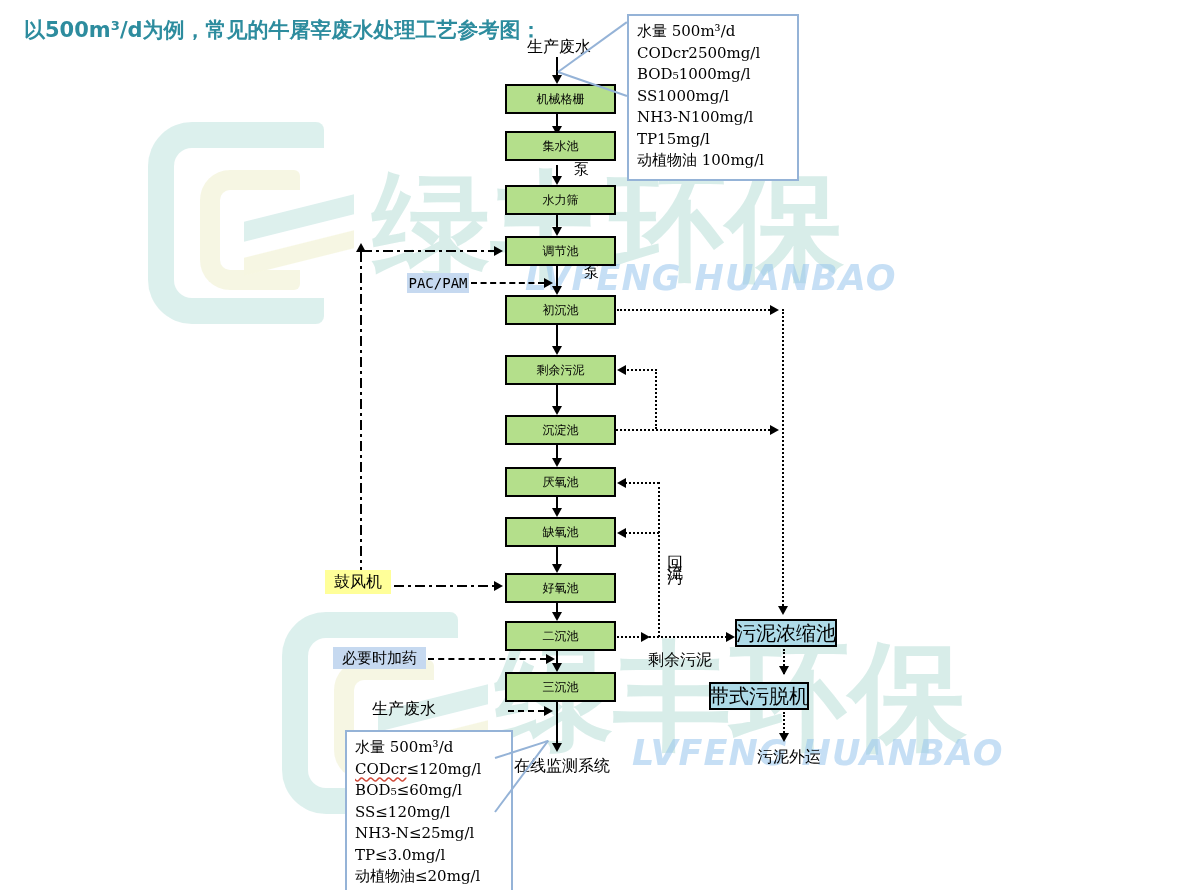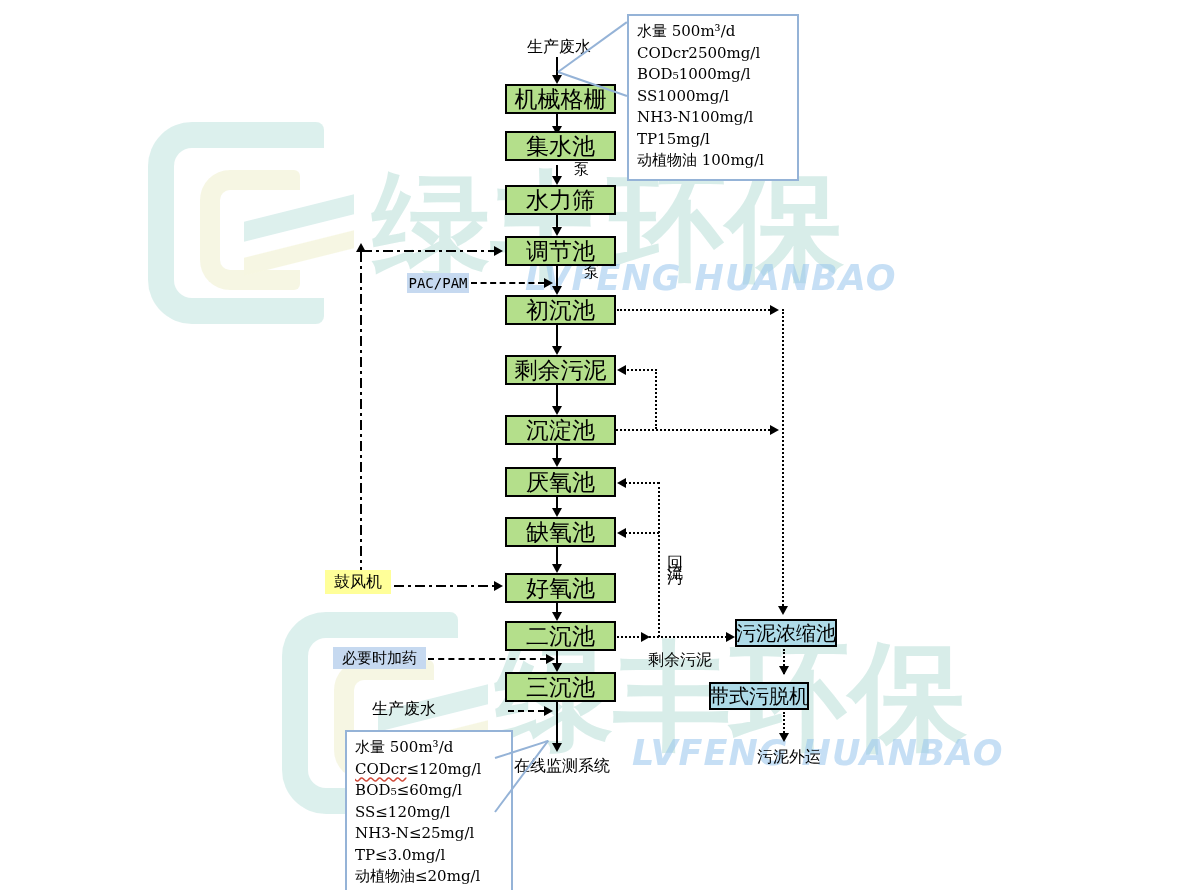--- a/index.html
+++ b/index.html
@@ -23,21 +23,21 @@
   .wm-logo .s2{position:absolute;left:96px;top:122px;width:110px;height:18px;
                background:rgba(243,243,216,0.95);transform:skewY(-14deg);}
 
   
   .title{position:absolute;left:24px;top:16px;font-size:21px;font-weight:bold;
          color:#2d8c9e;z-index:5;}
 
   
   .pbox{position:absolute;left:505px;width:107px;height:26px;background:#b4df8b;
         border:2px solid #000;display:flex;align-items:center;justify-content:center;
-        font-size:23px;z-index:4;white-space:nowrap;font-family:Liberation Serif, serif;}
+        font-size:12px;z-index:4;white-space:nowrap;font-family:Liberation Serif, serif;}
   .sbox{position:absolute;background:#aedbe8;border:2px solid #000;display:flex;
         align-items:center;justify-content:center;font-size:20px;z-index:4;white-space:nowrap;}
   .rbox{position:absolute;background:#c6d9f0;display:flex;align-items:center;
         justify-content:center;font-size:15px;z-index:4;white-space:nowrap;}
   .ybox{position:absolute;background:#ffff99;display:flex;align-items:center;
         justify-content:center;font-size:16px;z-index:4;white-space:nowrap;}
   .lbl{position:absolute;font-size:16px;z-index:4;white-space:nowrap;}
 
   
   .sv{position:absolute;width:0;border-left:2px solid #000;z-index:2;}
@@ -82,20 +82,21 @@
 
   <div class="wm-logo" style="left:282px;top:612px;width:200px;height:180px;">
     <div class="c1"></div>
     <div class="c2"></div>
     <div class="s1"></div>
     <div class="s2"></div>
   </div>
   <div class="wm-cn" style="left:495px;top:618px;">绿丰环保</div>
   <div class="wm-en" style="left:632px;top:733px;">LVFENG HUANBAO</div>
 
+  <div class="title">以500m³/d为例，常见的牛屠宰废水处理工艺参考图：</div>
 
   <div class="lbl" style="left:527px;top:37px;">生产废水</div>
   <div class="sv" style="left:556px;top:57px;height:18px;"></div>
   <div class="ar d" style="left:552px;top:75px;"></div>
 
   <div class="pbox" style="top:84px;">机械格栅</div>
   <div class="pbox" style="top:131px;">集水池</div>
   <div class="pbox" style="top:185px;">水力筛</div>
   <div class="pbox" style="top:236px;">调节池</div>
   <div class="pbox" style="top:295px;">初沉池</div>

